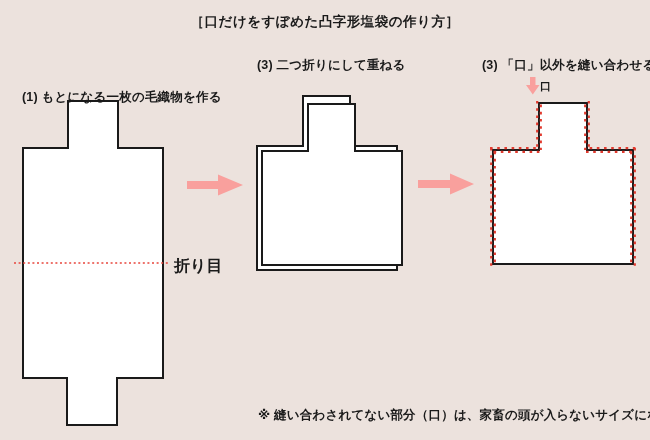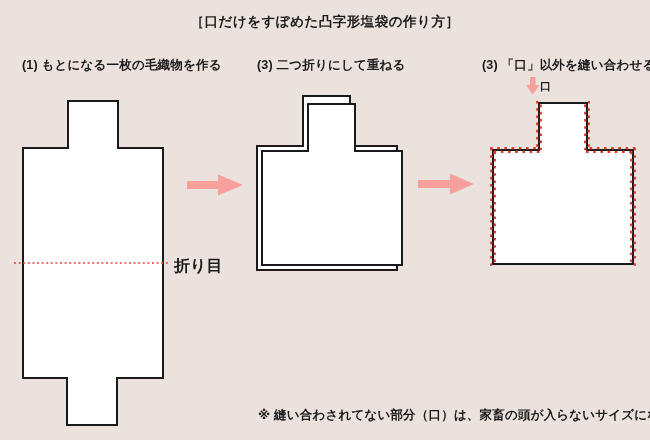--- a/index.html
+++ b/index.html
@@ -16,21 +16,21 @@
   .title{
     position:absolute;top:13px;left:0;width:650px;
     text-align:center;font-size:13.5px;font-weight:700;
     letter-spacing:0.5px;
   }
   .caption{
     position:absolute;top:57px;
     font-size:12.5px;font-weight:600;letter-spacing:0.2px;
     white-space:nowrap;
   }
-  .caption-1{left:22px;}
+  .caption-1{left:22px;margin-top:32px;}
   .caption-2{left:257px;}
   .caption-3{left:482px;}
   .fold-label{
     position:absolute;left:174px;top:256px;
     font-size:16px;font-weight:600;
   }
   .mouth-label{
     position:absolute;left:540px;top:79px;
     font-size:11px;font-weight:600;
   }

